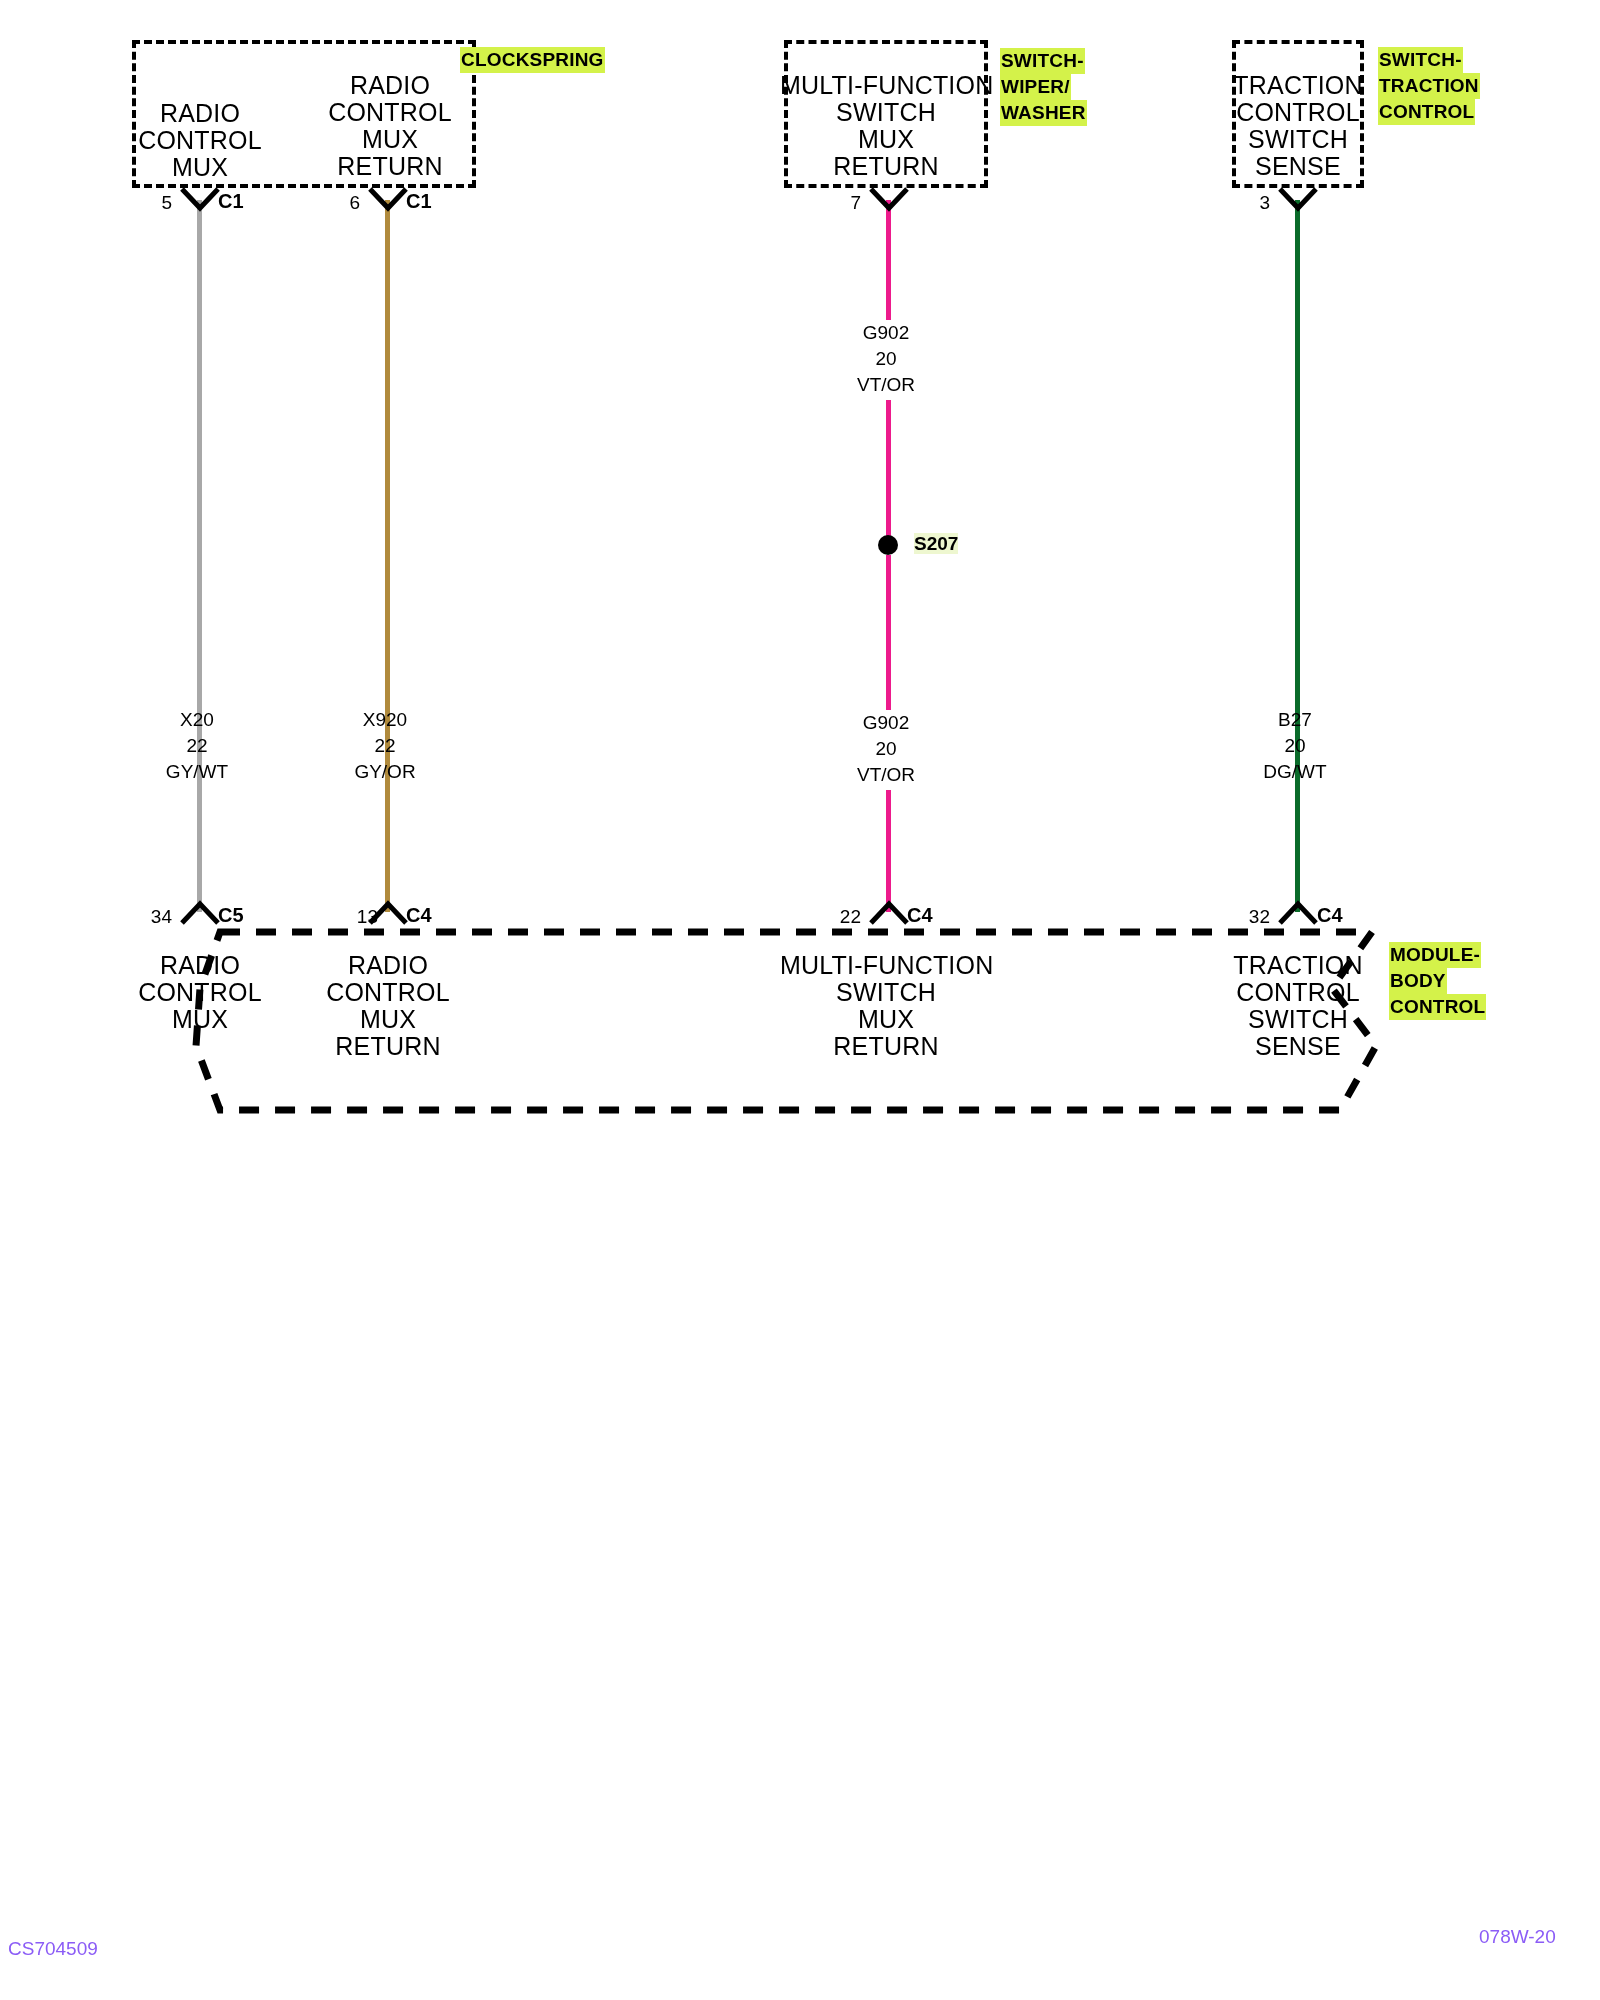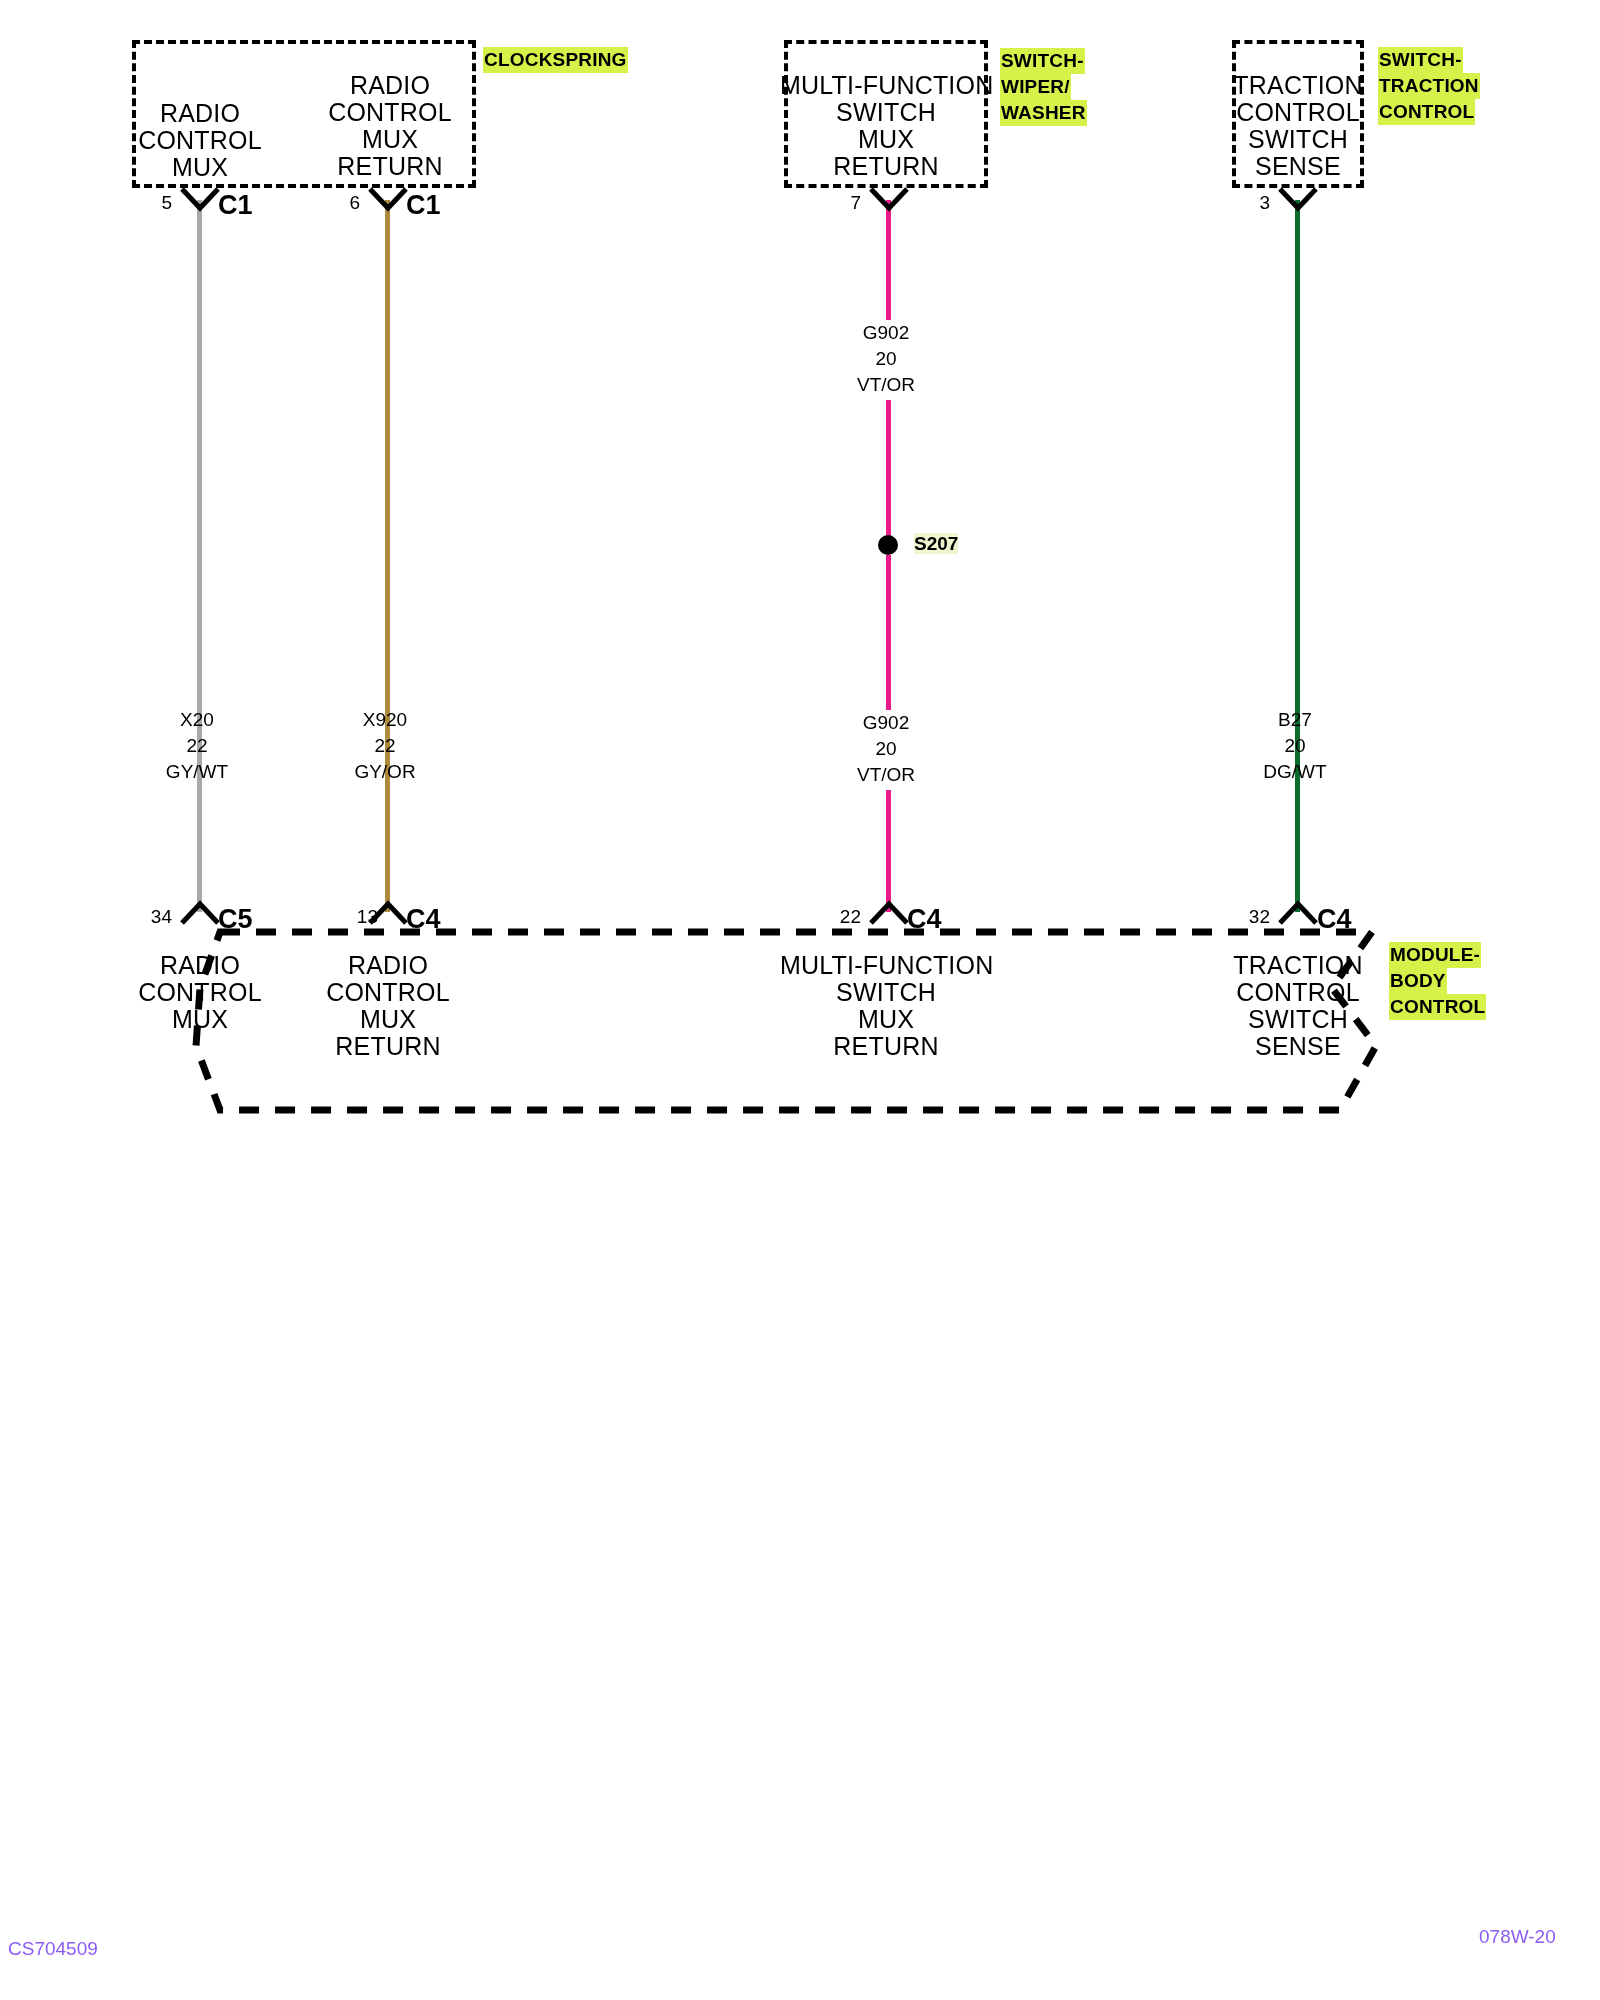--- a/index.html
+++ b/index.html
@@ -62,21 +62,21 @@
   
   .pin-sym { position: absolute; }
   .pin-num {
     position: absolute;
     font-size: 19px;
     color: #000;
     text-align: right;
   }
   .pin-conn {
     position: absolute;
-    font-size: 27px;
+    font-size: 20px;
     font-weight: bold;
     color: #000;
   }
 
   
   .wire-spec {
     position: absolute;
     text-align: center;
     font-size: 19px;
     line-height: 26px;
@@ -122,21 +122,21 @@
     <div>MUX</div>
   </div>
 
   <div class="comp-text" style="left:310px; top:72px; width:160px;">
     <div>RADIO</div>
     <div>CONTROL</div>
     <div>MUX</div>
     <div>RETURN</div>
   </div>
 
-  <div class="hl-label" style="left:483px; top:47px;">
+  <div class="hl-label" style="left:460px; top:47px;">
     <span class="hl">CLOCKSPRING</span>
   </div>
 
   <div class="comp-box" style="left:784px; top:40px; width:204px; height:148px;"></div>
 
   <div class="comp-text" style="left:780px; top:72px; width:212px;">
     <div>MULTI-FUNCTION</div>
     <div>SWITCH</div>
     <div>MUX</div>
     <div>RETURN</div>

